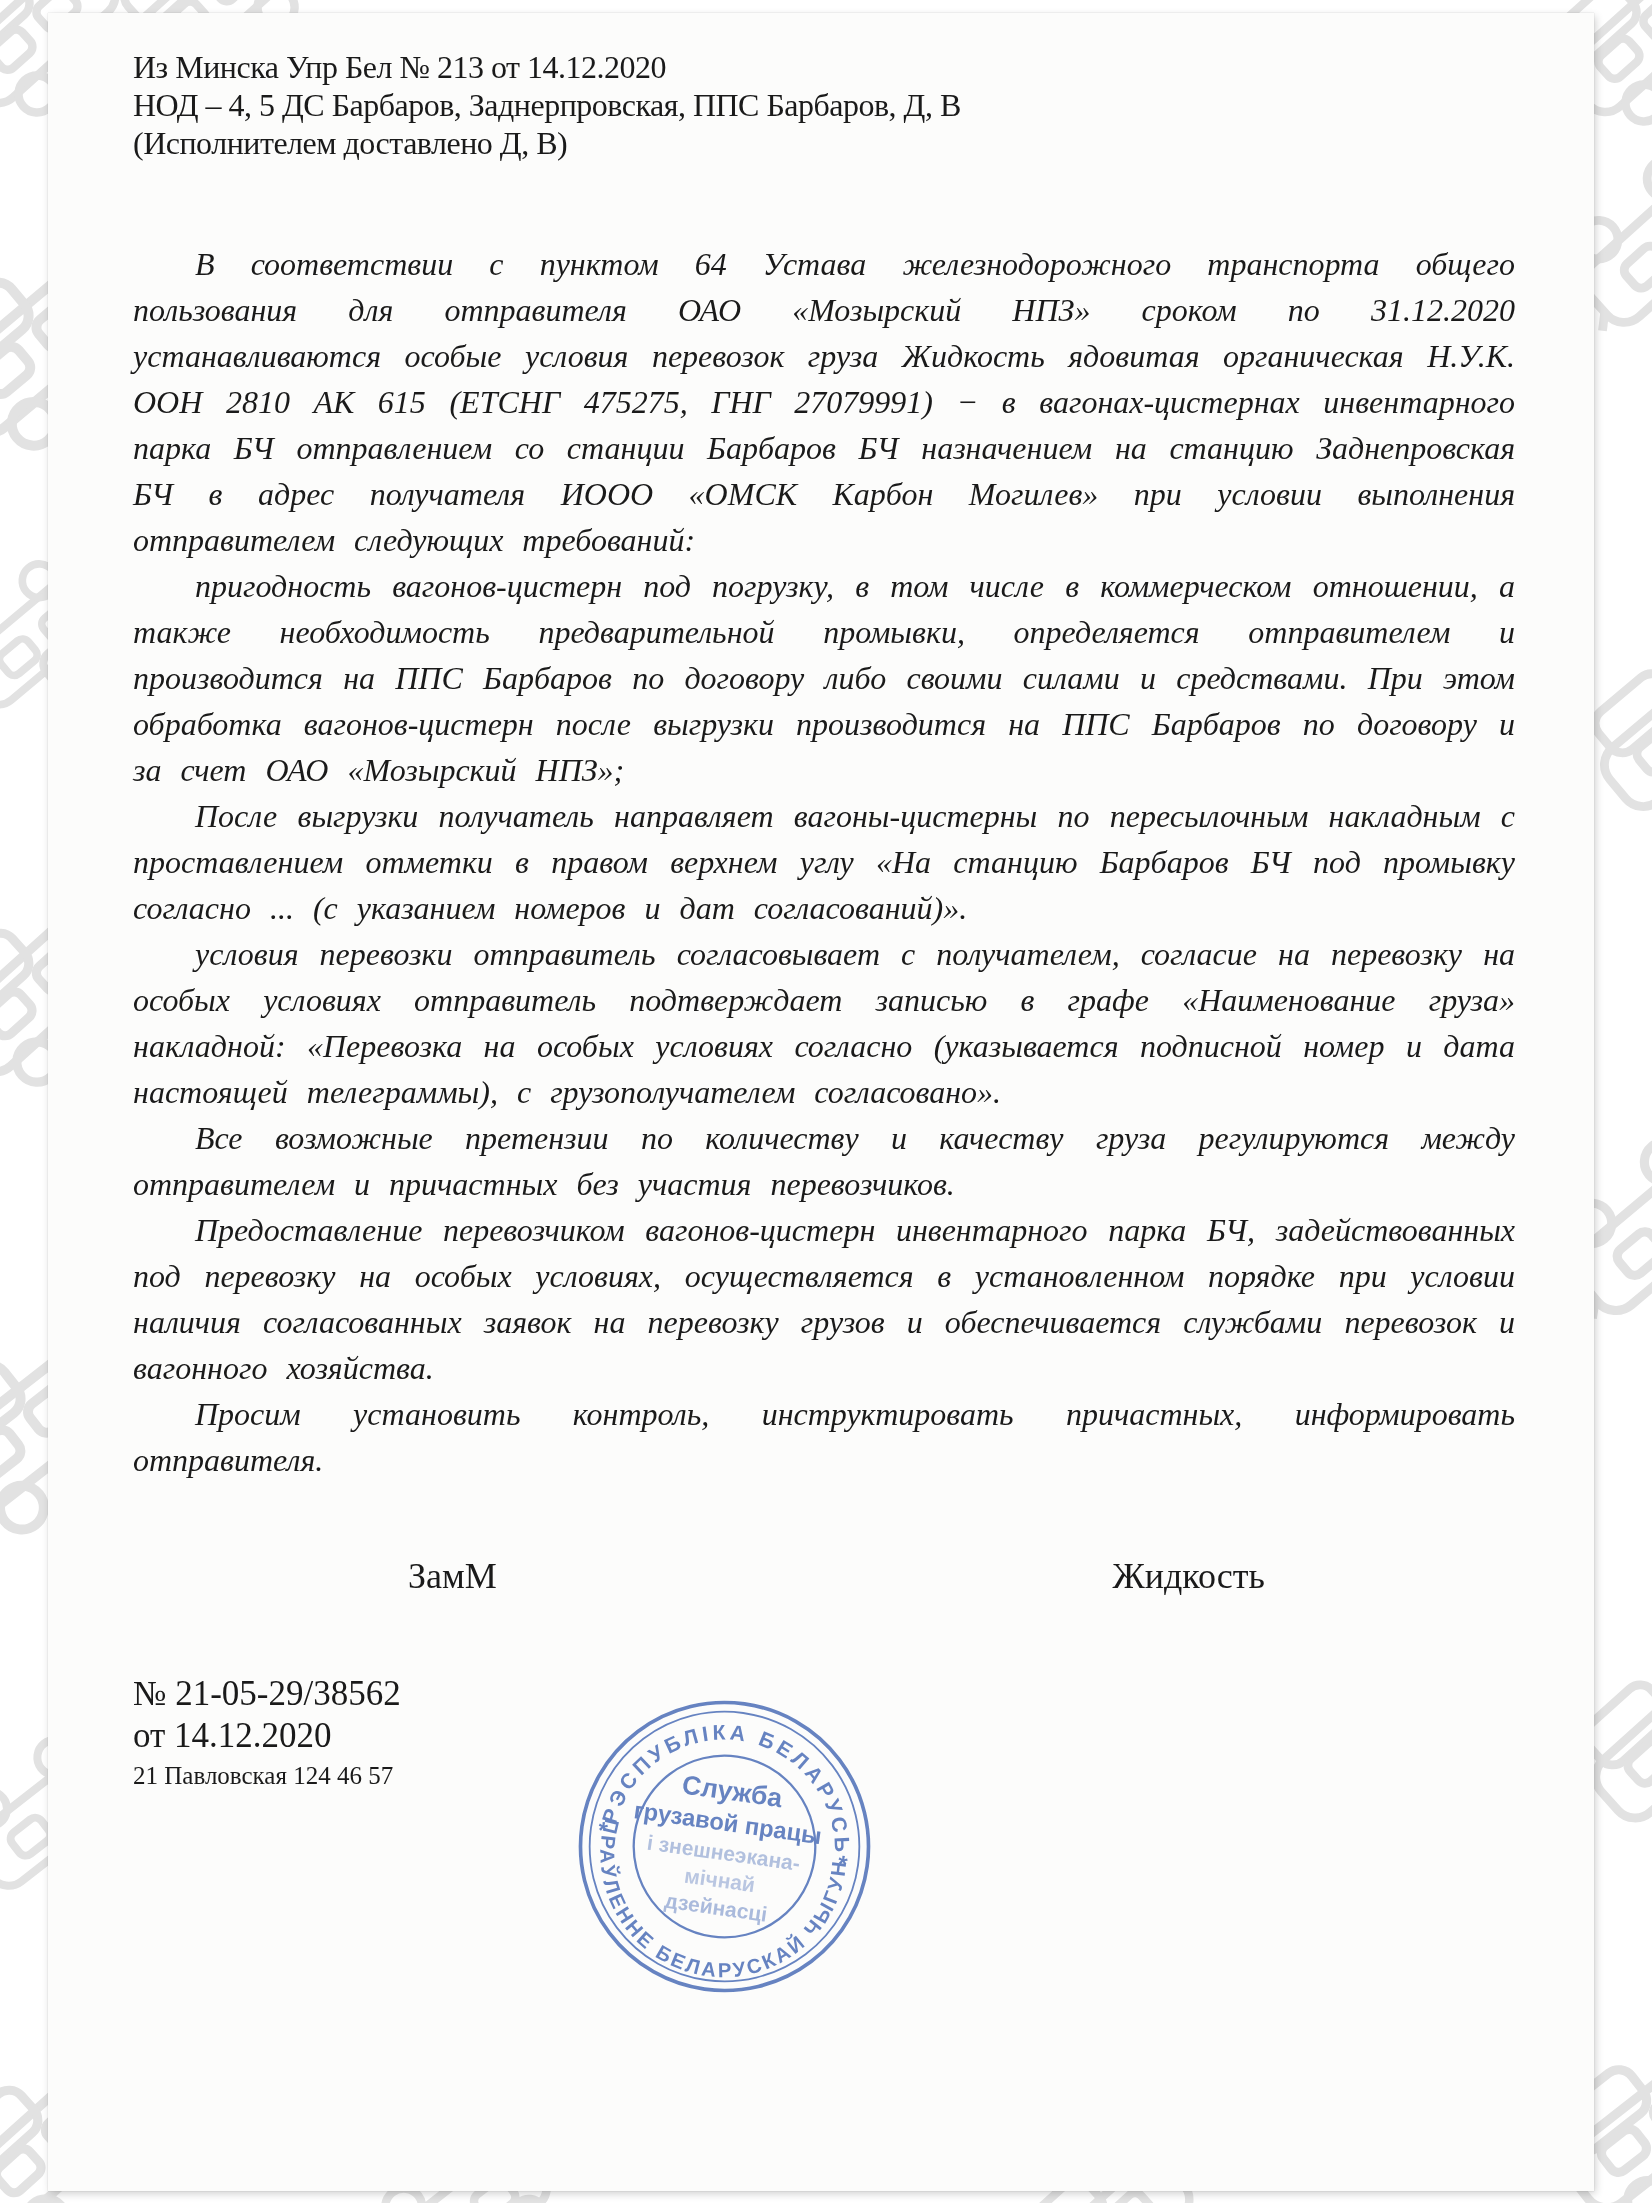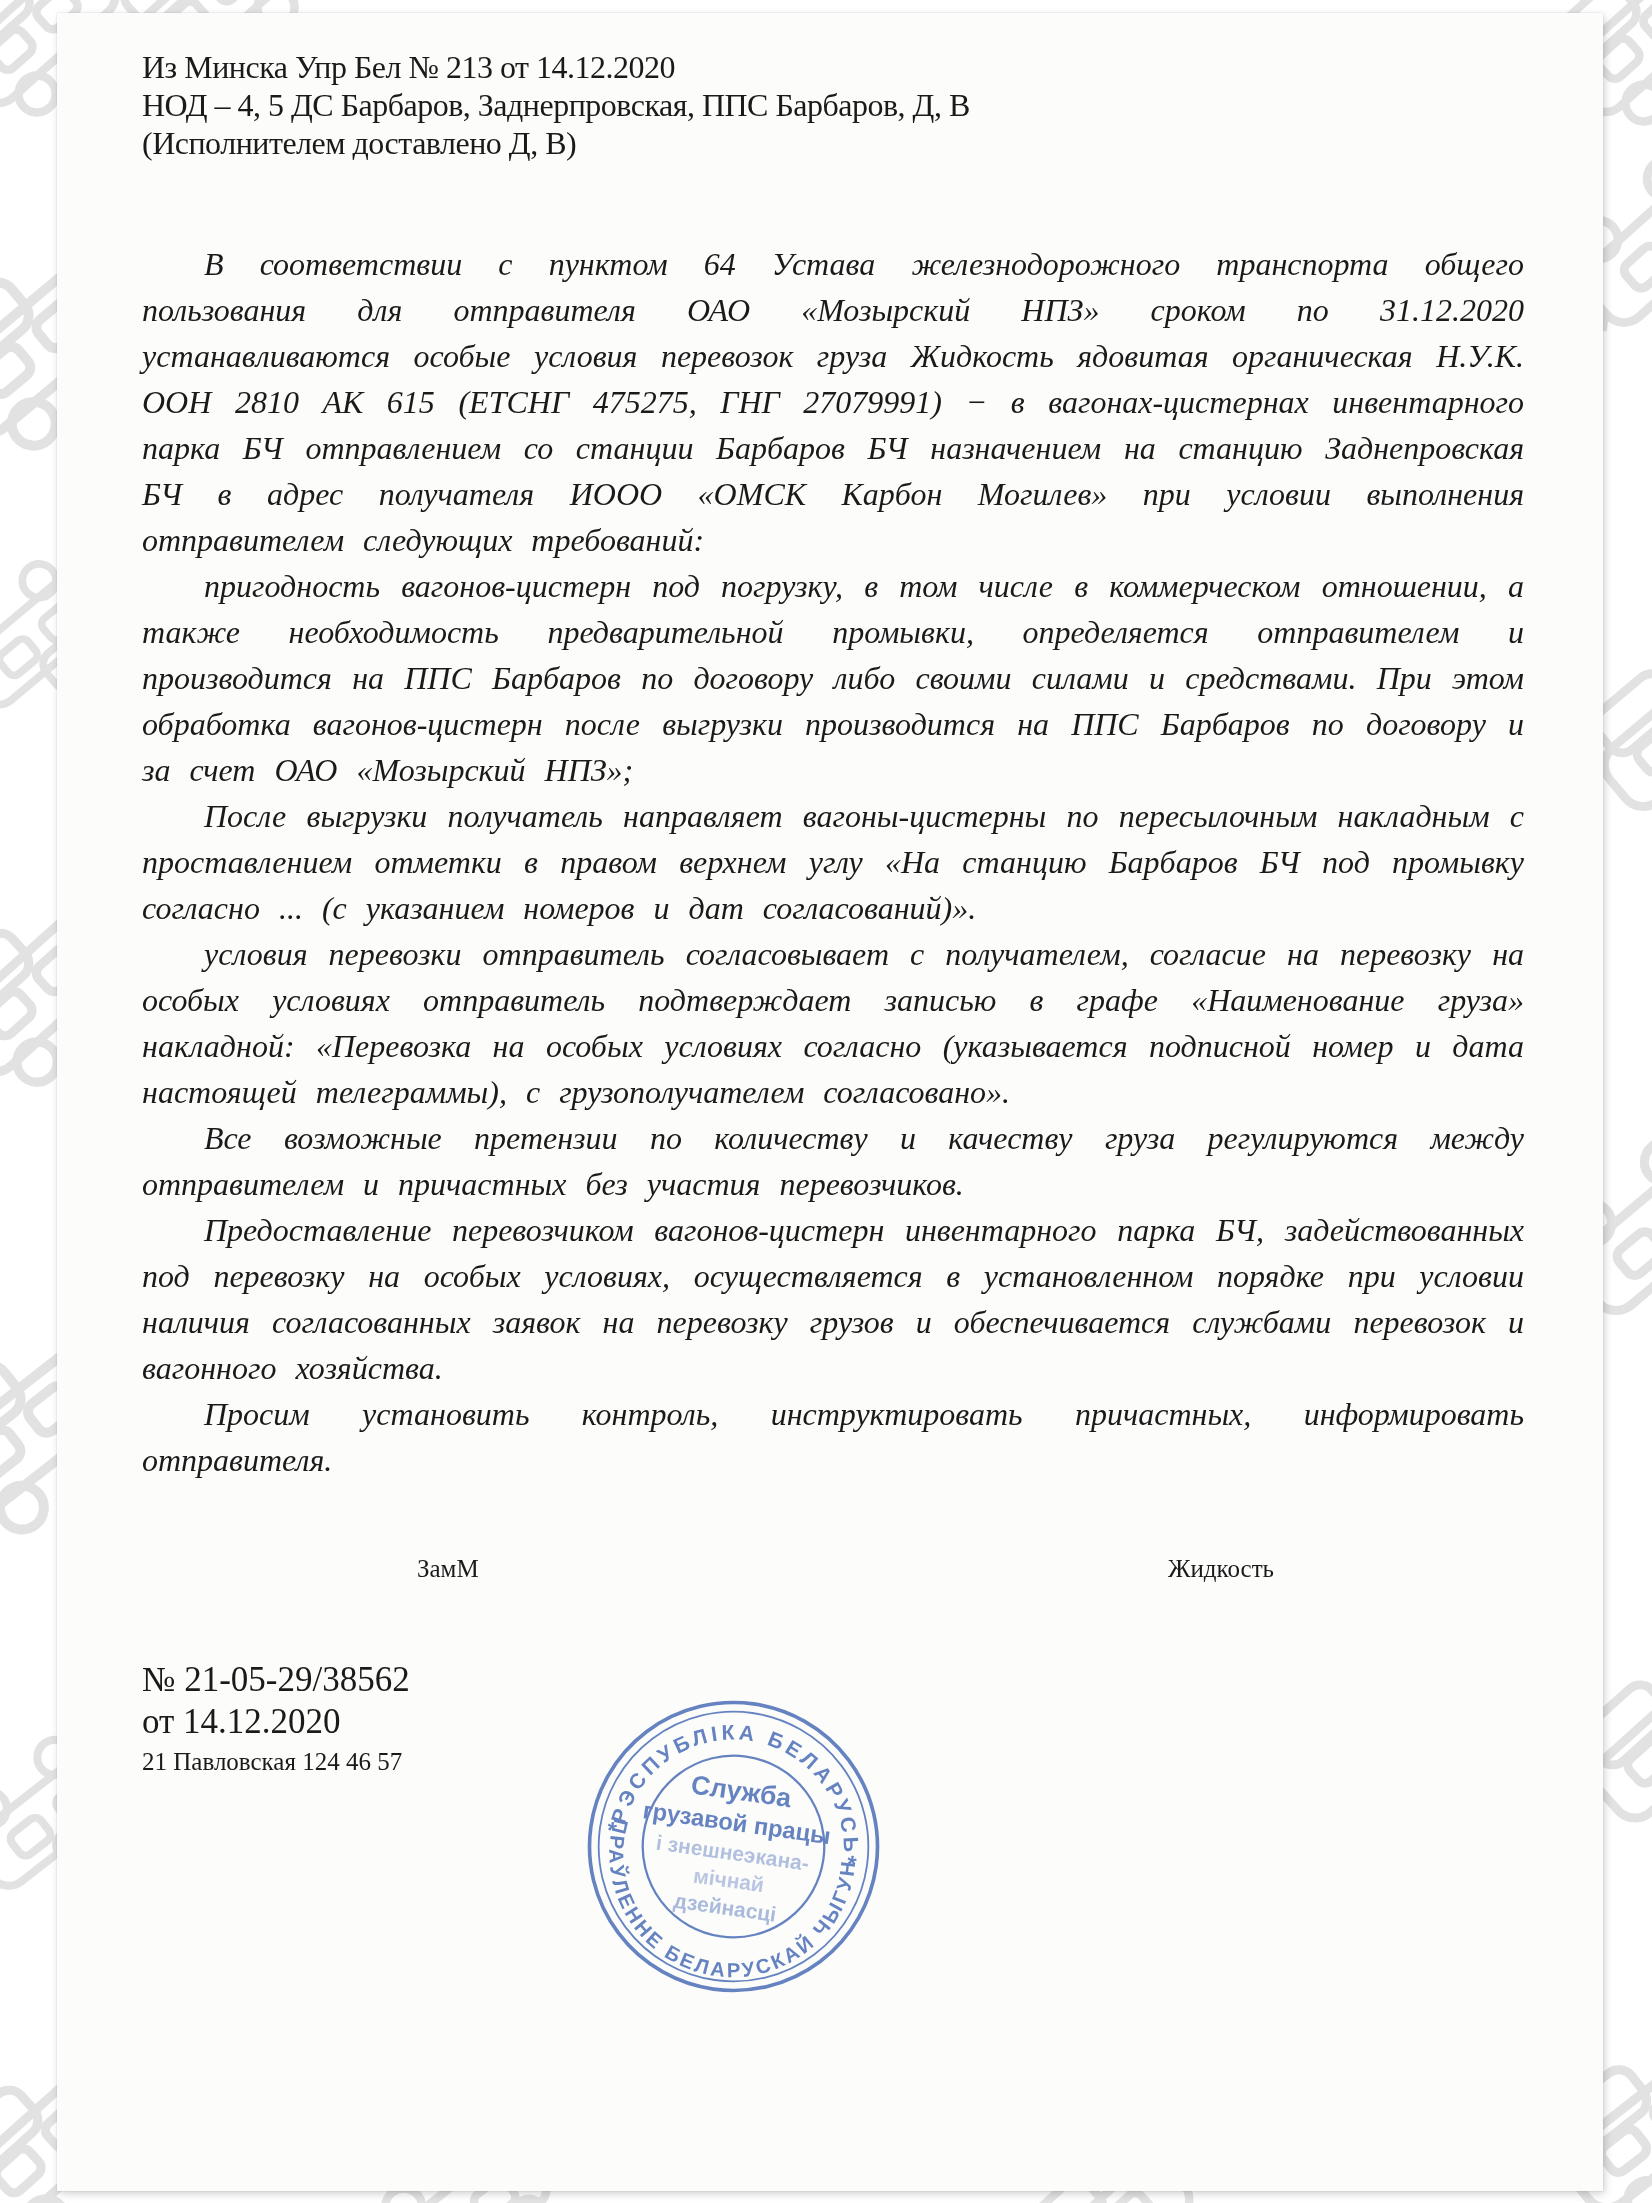--- a/index.html
+++ b/index.html
@@ -9,21 +9,21 @@
     position:relative;
     overflow:hidden;
     font-family:"Liberation Serif", serif;
     color:#1a1a1a;
   }
   
   .wm-layer{position:absolute;inset:0;z-index:0;}
   .wm-layer svg{position:absolute;}
   
   .page{
-    position:absolute;left:57px;top:13px;
+    position:absolute;left:48px;top:13px;
     width:1546px;height:2178px;
     background:#fcfcfb;
     box-shadow:1.8px 2.8px 8.3px rgba(0,0,0,.20), 0 0 0.9px rgba(0,0,0,.25);
     z-index:1;
   }
   .content{
     position:relative;
     padding:24px 79px 0 85px;
     height:100%;
     box-sizing:border-box;
@@ -45,21 +45,21 @@
     text-align:justify;
     text-indent:62px;
     word-spacing:11px;
   }
   .sig-row{
     display:flex;
     justify-content:space-between;
     margin-top:72px;
     padding-left:275px;
     padding-right:250px;
-    font-size:25px;
+    font-size:36px;
     text-align:right;
   }
   .ref-block{
     margin-top:76px;
     line-height:42px;
   }
   .ref-line{font-size:35px;}
   .ref-contact{font-size:25px;line-height:37px;}
   .stamp{
     position:absolute;

